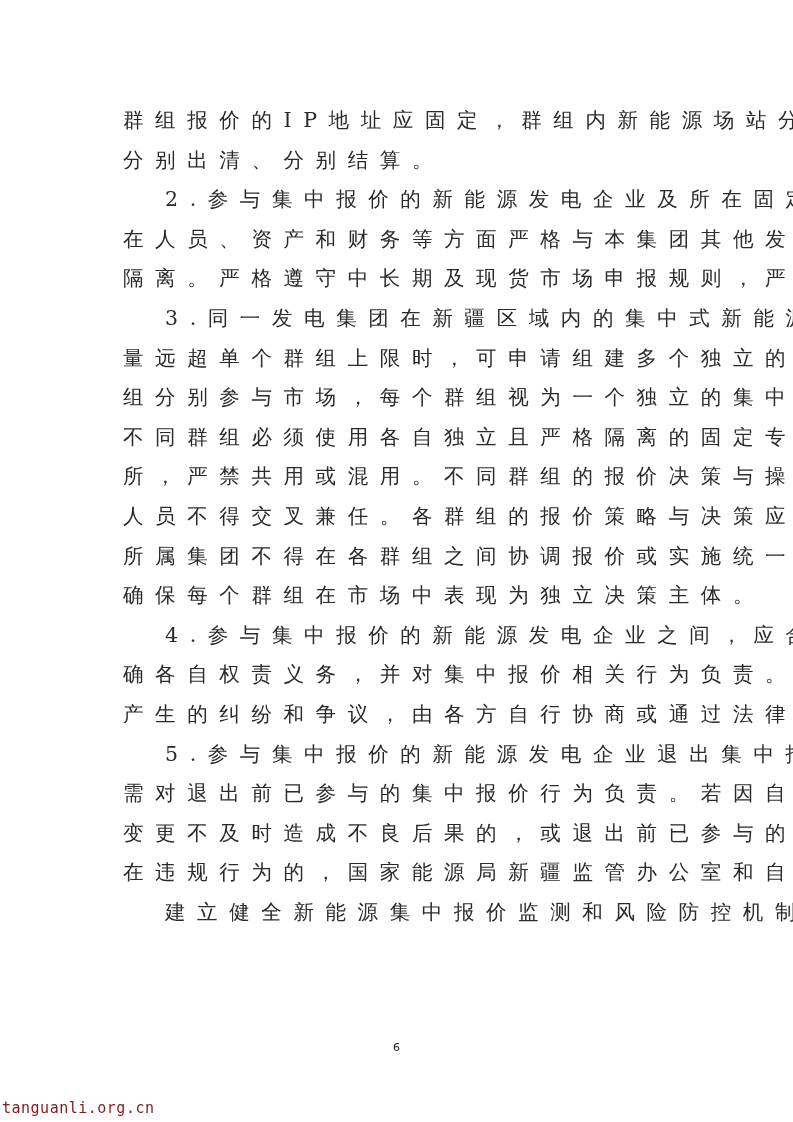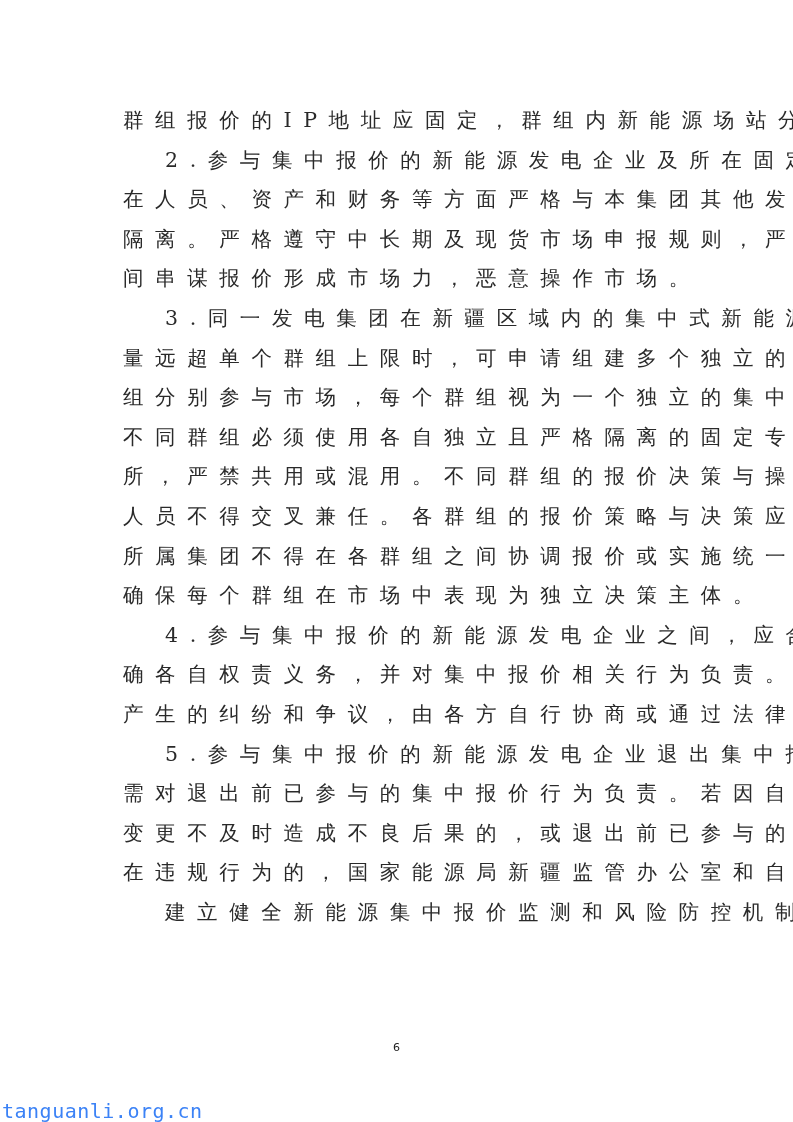--- a/index.html
+++ b/index.html
@@ -48,34 +48,34 @@
       text-align: center;
       font-family: "DejaVu Sans", "Liberation Sans", sans-serif;
       font-size: 11px;
       color: #222;
     }
     .watermark {
       position: absolute;
       left: 2px;
       top: 1099px;
       font-family: "DejaVu Sans Mono", "Liberation Mono", monospace;
-      font-size: 20px;
-      color: #3b82f6;
+      font-size: 15px;
+      color: #7f1d1d;
       letter-spacing: 0.5px;
     }
   </style>
 </head>
 <body>
 
 <div class="page-body">
   <div class="line">群组报价的IP地址应固定，群组内新能源场站分别申报、</div>
+  <div class="line">分别出清、分别结算。</div>
   <div class="line indent">2.参与集中报价的新能源发电企业及所在固定场所，应</div>
   <div class="line">在人员、资产和财务等方面严格与本集团其他发售电业务相</div>
   <div class="line">隔离。严格遵守中长期及现货市场申报规则，严禁不同群组</div>
-  <div class="line">间串谋报价形成市场力，恶意操作市场。</div>
   <div class="line indent">3.同一发电集团在新疆区域内的集中式新能源装机容</div>
   <div class="line">量远超单个群组上限时，可申请组建多个独立的集中报价群</div>
   <div class="line">组分别参与市场，每个群组视为一个独立的集中报价主体，</div>
   <div class="line">不同群组必须使用各自独立且严格隔离的固定专用报价场</div>
   <div class="line">所，严禁共用或混用。不同群组的报价决策与操作核心岗位</div>
   <div class="line">人员不得交叉兼任。各群组的报价策略与决策应独立进行，</div>
   <div class="line">所属集团不得在各群组之间协调报价或实施统一报价指令，</div>
   <div class="line">确保每个群组在市场中表现为独立决策主体。</div>
   <div class="line indent">4.参与集中报价的新能源发电企业之间，应合法合规明</div>
   <div class="line">确各自权责义务，并对集中报价相关行为负责。因集中报价</div>

